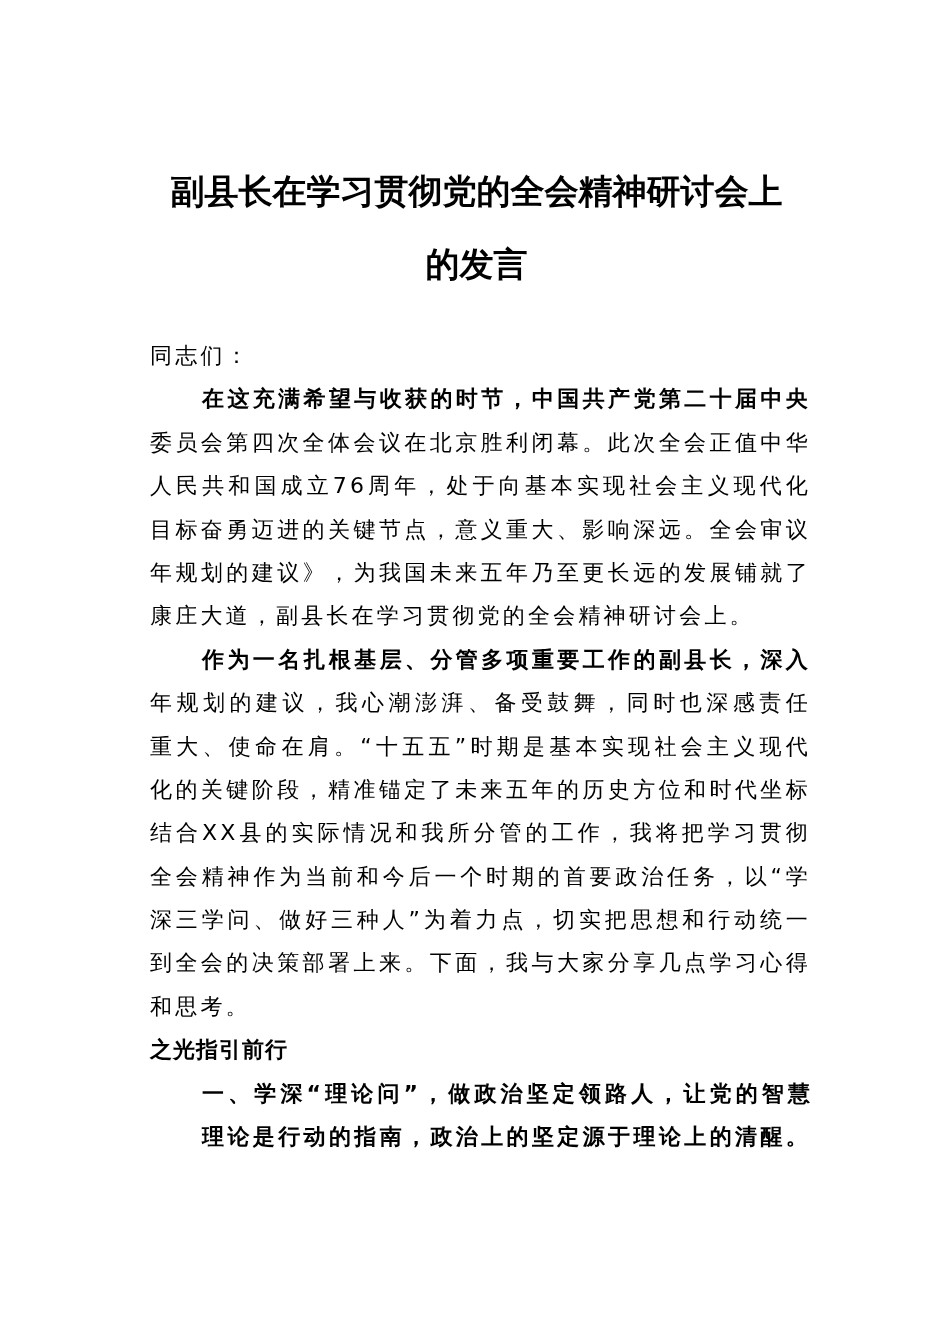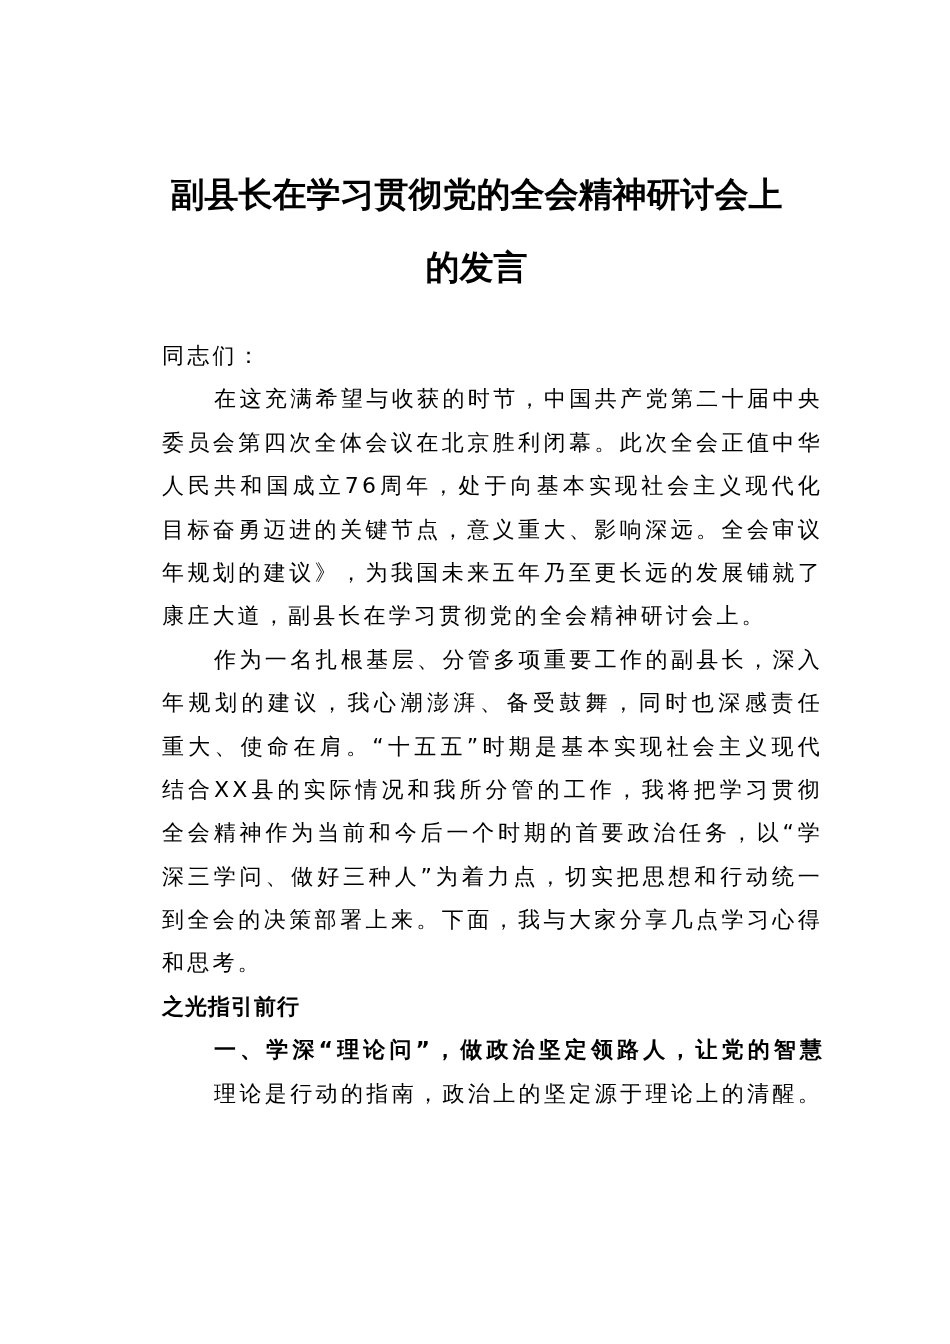--- a/index.html
+++ b/index.html
@@ -19,50 +19,50 @@
       left: 146px;
       top: 0;
       width: 661px;
     }
     .title {
       position: absolute;
       left: 0;
       top: 158px;
       width: 661px;
       text-align: center;
-      font-family: Liberation Sans, sans-serif;
+      font-family: Liberation Mono, monospace;
       font-weight: bold;
       font-size: 34px;
       line-height: 73px;
       letter-spacing: 0px;
       margin: 0;
     }
     .title span { display: block; white-space: nowrap; }
     .body {
       position: absolute;
-      left: 16px;
+      left: 4px;
       top: 334px;
       width: 661px;
       font-family: "DejaVu Sans", "Liberation Sans", sans-serif;
       font-size: 22px;
       line-height: 43.4px;
       letter-spacing: 3.2px;
     }
     .line {
       display: block;
       height: 43.4px;
       white-space: nowrap;
       text-align: justify;
       text-align-last: justify;
     }
     .line.last {
       text-align: left;
       text-align-last: left;
     }
-    .indent { padding-left: 52px; }
+    .indent { padding-left: 52px; font-weight: bold; }
     .heading {
       font-weight: bold;
       letter-spacing: 1px;
     }
   </style>
 </head>
 <body>
 
 <div class="page">
 
@@ -80,20 +80,21 @@
       <span class="line">人民共和国成立76周年，处于向基本实现社会主义现代化</span>
       <span class="line">目标奋勇迈进的关键节点，意义重大、影响深远。全会审议</span>
       <span class="line">年规划的建议》，为我国未来五年乃至更长远的发展铺就了</span>
       <span class="line last">康庄大道，副县长在学习贯彻党的全会精神研讨会上。</span>
     </div>
 
     <div>
       <span class="line indent">作为一名扎根基层、分管多项重要工作的副县长，深入</span>
       <span class="line">年规划的建议，我心潮澎湃、备受鼓舞，同时也深感责任</span>
       <span class="line">重大、使命在肩。“十五五”时期是基本实现社会主义现代</span>
+      <span class="line">化的关键阶段，精准锚定了未来五年的历史方位和时代坐标</span>
       <span class="line">结合XX县的实际情况和我所分管的工作，我将把学习贯彻</span>
       <span class="line">全会精神作为当前和今后一个时期的首要政治任务，以“学</span>
       <span class="line">深三学问、做好三种人”为着力点，切实把思想和行动统一</span>
       <span class="line">到全会的决策部署上来。下面，我与大家分享几点学习心得</span>
       <span class="line last">和思考。</span>
     </div>
 
     <div class="heading">
       <span class="line last">之光指引前行</span>
       <span class="line indent">一、学深“理论问”，做政治坚定领路人，让党的智慧</span>

